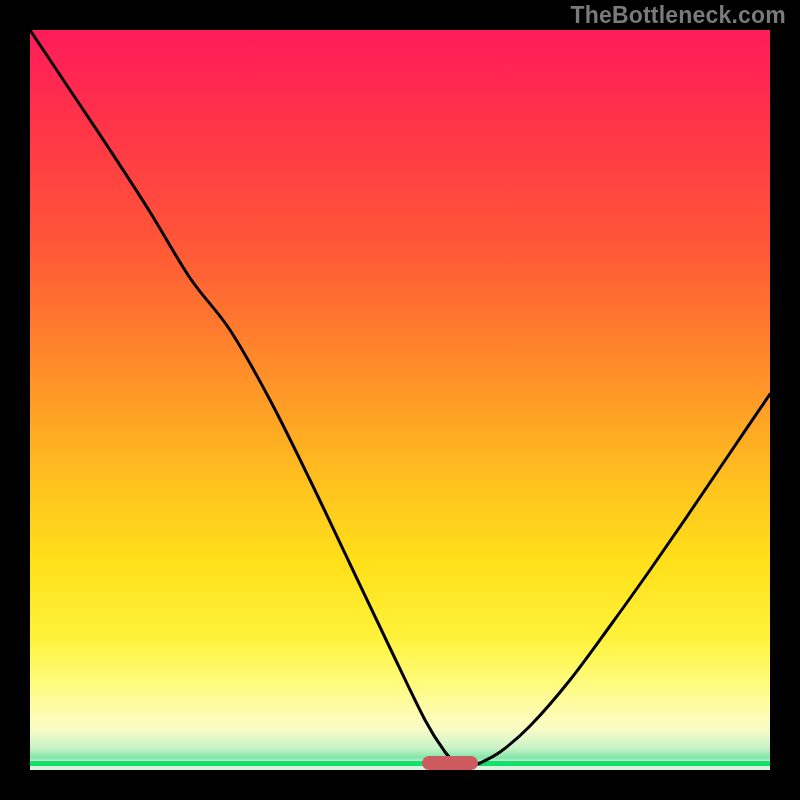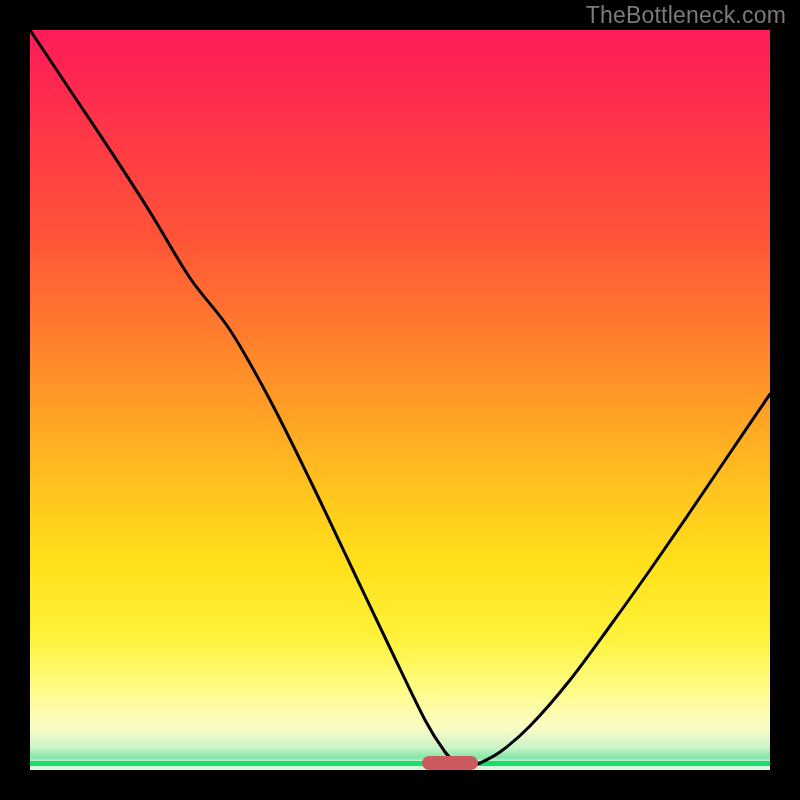--- a/index.html
+++ b/index.html
@@ -18,21 +18,21 @@
     width: 800px;
     height: 800px;
     background: #000;
   }
   .watermark {
     position: absolute;
     top: 2px;
     right: 14px;
     color: #7a7a7a;
     font-size: 23px;
-    font-weight: 400;
+    font-weight: 700;
     letter-spacing: 0.2px;
     user-select: none;
   }
   .plot-area {
     position: absolute;
     left: 30px;
     top: 30px;
     width: 740px;
     height: 740px;
     overflow: hidden;

